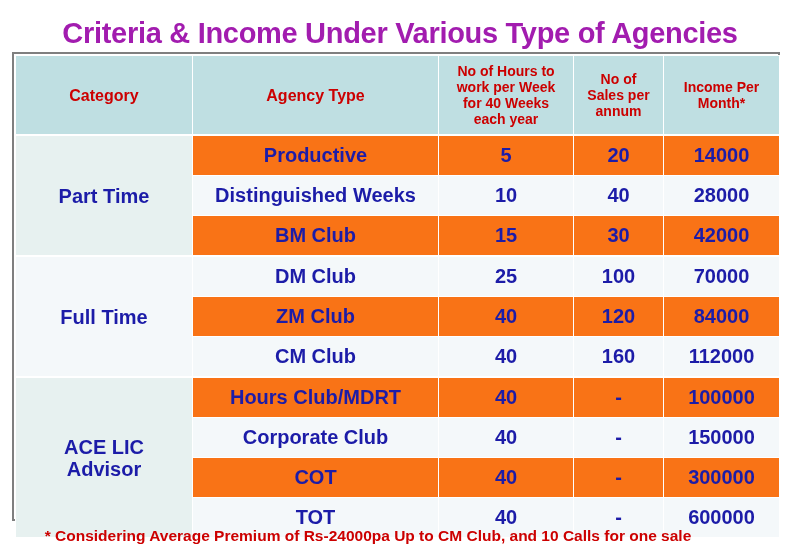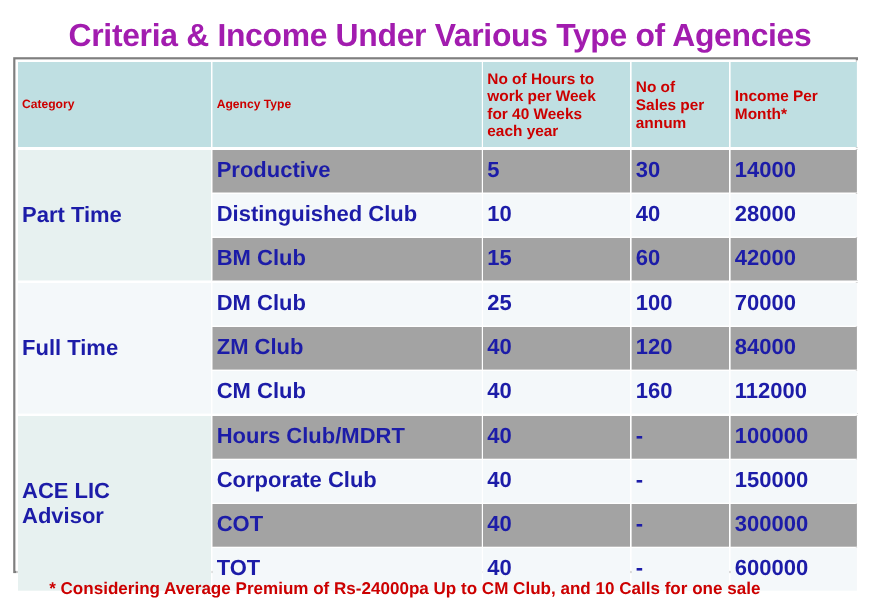--- a/index.html
+++ b/index.html
@@ -68,31 +68,31 @@
   }
   table.grid {
     width: 100%;
     height: 100%;
     border-collapse: collapse;
     table-layout: fixed;
   }
   table.grid td, table.grid th {
     border: 1px solid #ffffff;
     padding: 0 4px;
-    text-align: left;
+    text-align: center;
     vertical-align: middle;
     overflow: hidden;
   }
 
   
   thead th {
     background: #bfdfe2;
     color: #cc0000;
     font-weight: bold;
-    font-size: 11px;
+    font-size: 16px;
     line-height: 17px;
     height: 78px;
   }
   th.h-small {
     font-size: 14px;
     line-height: 16px;
   }
 
   
   tbody td {
@@ -100,21 +100,21 @@
     font-weight: bold;
     font-size: 20px;
     height: 39px;
     white-space: nowrap;
   }
   td.cat {
     font-size: 20px;
     line-height: 22px;
     white-space: normal;
   }
-  tr.tint td { background: #a3a3a3; }
+  tr.tint td { background: #f97316; }
   tr.plain td { background: #f4f8fa; }
 
   td.cat-g1 { background: #e7f1f0 !important; }
   td.cat-g2 { background: #f4f8fa !important; }
   td.cat-g3 { background: #e7f1f0 !important; }
 
   tr.group-start td { border-top: 2px solid #ffffff; }
 
   
   #footnote {
@@ -166,33 +166,33 @@
           <span>Month*</span>
         </th>
       </tr>
     </thead>
     <tbody>
 
       <tr class="tint group-start">
         <td class="cat cat-g1" rowspan="3">Part Time</td>
         <td>Productive</td>
         <td>5</td>
-        <td>30</td>
+        <td>20</td>
         <td>14000</td>
       </tr>
       <tr class="plain">
-        <td>Distinguished Club</td>
+        <td>Distinguished Weeks</td>
         <td>10</td>
         <td>40</td>
         <td>28000</td>
       </tr>
       <tr class="tint">
         <td>BM Club</td>
         <td>15</td>
-        <td>60</td>
+        <td>30</td>
         <td>42000</td>
       </tr>
 
       <tr class="plain group-start">
         <td class="cat cat-g2" rowspan="3">Full Time</td>
         <td>DM Club</td>
         <td>25</td>
         <td>100</td>
         <td>70000</td>
       </tr>

